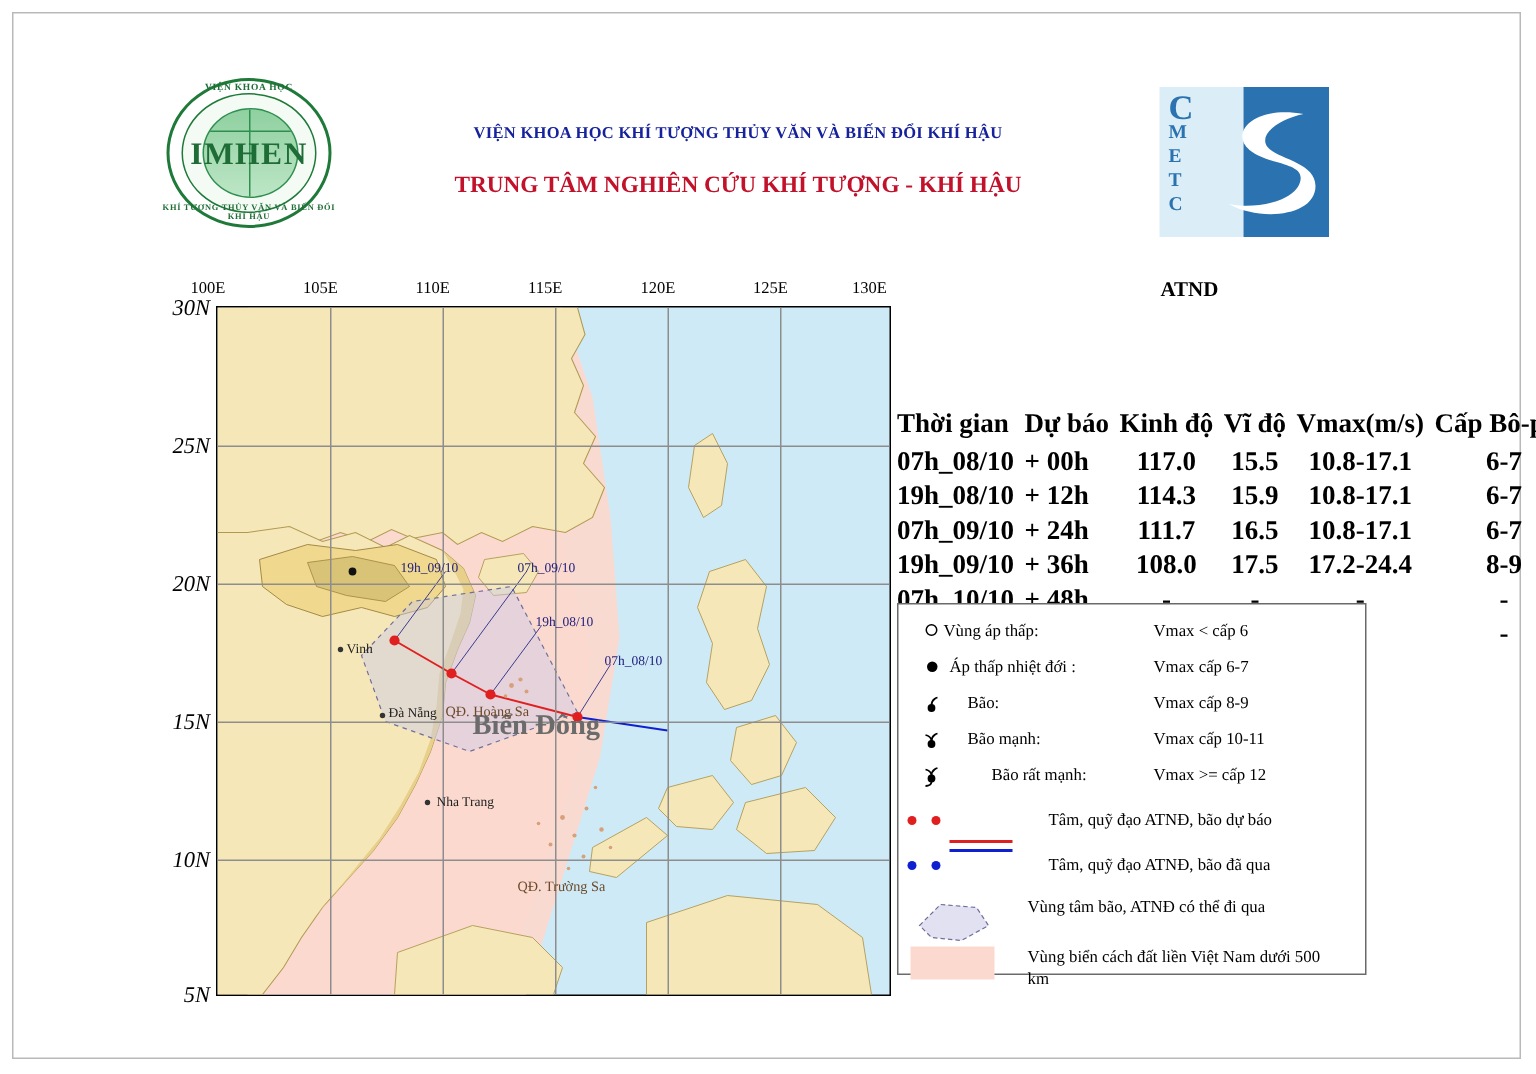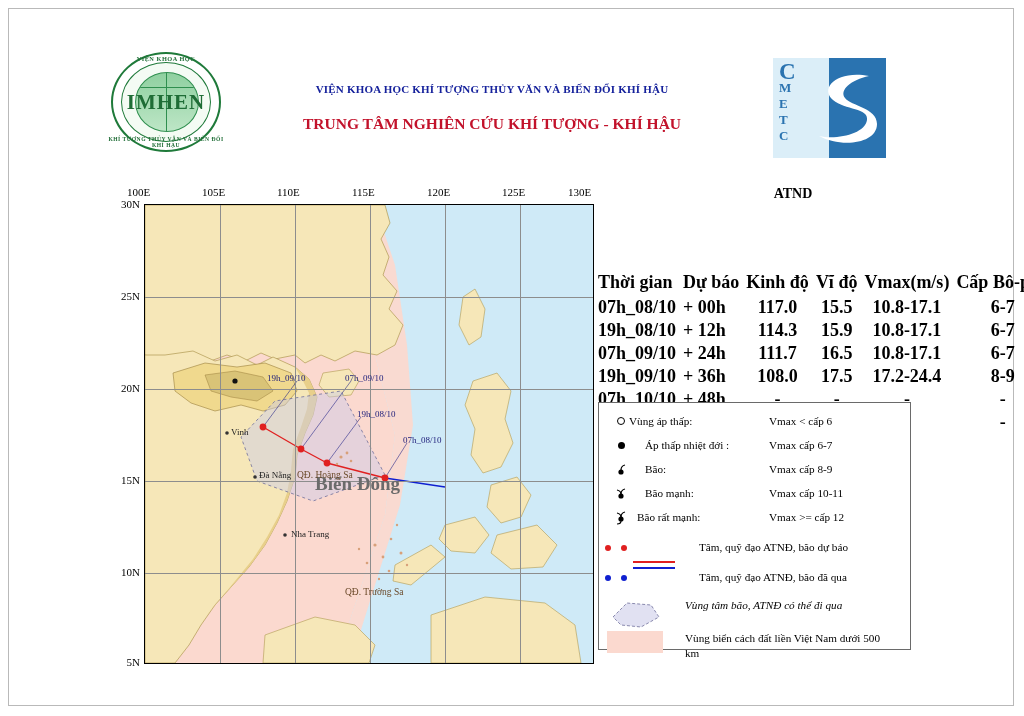--- a/index.html
+++ b/index.html
@@ -184,26 +184,27 @@
     color: #000;
     font-family: "Liberation Serif", serif;
   }
   .map-axis-y {
     position: absolute;
     left: 0; top: 18px;
     width: 34px; height: 460px;
   }
   .map-axis-y span {
     position: absolute;
-    font-size: 11px;
+    font-size: 15px;
     color: #000;
     left: 0;
     text-align: right;
     width: 30px;
     font-family: "Liberation Serif", serif;
+    font-style: italic;
   }
   .map-box {
     position: absolute;
     left: 34px;
     top: 18px;
     width: 450px;
     height: 460px;
     border: 1px solid #000;
     box-sizing: border-box;
     background: #cfeaf7;
@@ -598,21 +599,21 @@
   <div class="legend">
 
     <div class="legend-row" style="top:12px;">
       <span class="sym" style="left:-2px;"><span class="dot-open"></span></span>
       <span class="lbl" style="margin-left:20px;">Vùng áp thấp:</span>
       <span class="val" style="left:160px;">Vmax &lt; cấp 6</span>
     </div>
 
     <div class="legend-row" style="top:36px;">
       <span class="sym" style="left:-2px;"><span class="dot-solid"></span></span>
-      <span class="lbl" style="margin-left:36px;">Áp thấp nhiệt đới :</span>
+      <span class="lbl" style="margin-left:24px;">Áp thấp nhiệt đới :</span>
       <span class="val" style="left:160px;">Vmax cấp 6-7</span>
     </div>
 
     <div class="legend-row" style="top:60px;">
       <span class="sym" style="left:-2px;">
         <svg width="14" height="14" viewBox="0 0 14 14" style="vertical-align:middle;">
           <circle cx="7" cy="9" r="2.6" fill="#000"></circle>
           <path d="M7 7 C7 3, 11 2, 11 2" stroke="#000" stroke-width="1.2" fill="none"></path>
         </svg>
       </span>
@@ -634,41 +635,41 @@
 
     <div class="legend-row" style="top:108px;">
       <span class="sym" style="left:-2px;">
         <svg width="14" height="14" viewBox="0 0 14 14" style="vertical-align:middle;">
           <circle cx="7" cy="8" r="2.6" fill="#000"></circle>
           <path d="M7 6 C7 2, 11 1, 11 1" stroke="#000" stroke-width="1.2" fill="none"></path>
           <path d="M7 10 C7 13, 3 13, 3 13" stroke="#000" stroke-width="1.2" fill="none"></path>
           <path d="M7 6 C7 3, 3 2, 3 2" stroke="#000" stroke-width="1.2" fill="none"></path>
         </svg>
       </span>
-      <span class="lbl" style="margin-left:28px;">Bão rất mạnh:</span>
+      <span class="lbl" style="margin-left:52px;">Bão rất mạnh:</span>
       <span class="val" style="left:160px;">Vmax &gt;= cấp 12</span>
     </div>
 
     <div class="legend-row" style="top:138px;">
       <span class="sym" style="left:-4px; width:80px; text-align:left;">
         <span class="dot-red" style="margin-right:10px;"></span><span class="dot-red" style="margin-right:6px;"></span>
       </span>
       <span class="lbl" style="margin-left:90px;">Tâm, quỹ đạo ATNĐ, bão dự báo</span>
       <div style="position:absolute; left:24px; top:14px;"><span class="line-red"></span></div>
     </div>
 
     <div class="legend-row" style="top:168px;">
       <span class="sym" style="left:-4px; width:80px; text-align:left;">
         <span class="dot-blue" style="margin-right:10px;"></span><span class="dot-blue" style="margin-right:6px;"></span>
       </span>
       <span class="lbl" style="margin-left:90px;">Tâm, quỹ đạo ATNĐ, bão đã qua</span>
       <div style="position:absolute; left:24px; top:-10px;"><span class="line-blue"></span></div>
     </div>
 
-    <div class="legend-row" style="top:196px;font-style:italic;">
+    <div class="legend-row" style="top:196px;">
       <span class="sym" style="left:-2px; width:70px; text-align:left;">
         <svg width="58" height="30" viewBox="0 0 58 30" style="vertical-align:middle;">
           <path d="M6,18 L20,4 L44,6 L52,18 L34,28 L14,26 Z" fill="#c9c9e8" fill-opacity="0.55" stroke="#6f6f9a" stroke-width="0.8" stroke-dasharray="3,2"></path>
         </svg>
       </span>
       <span class="lbl" style="margin-left:76px;">Vùng tâm bão, ATNĐ có thể đi qua</span>
     </div>
 
     <div class="legend-row" style="top:228px;">
       <span class="sym" style="left:-2px; width:70px; text-align:left;">

